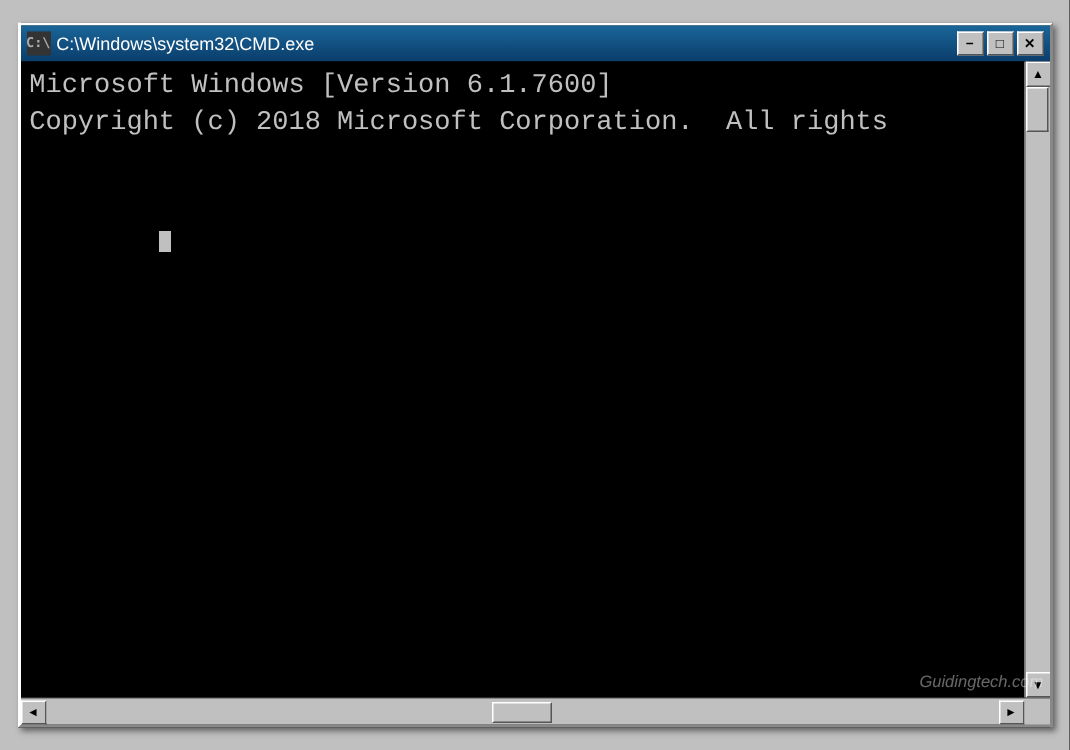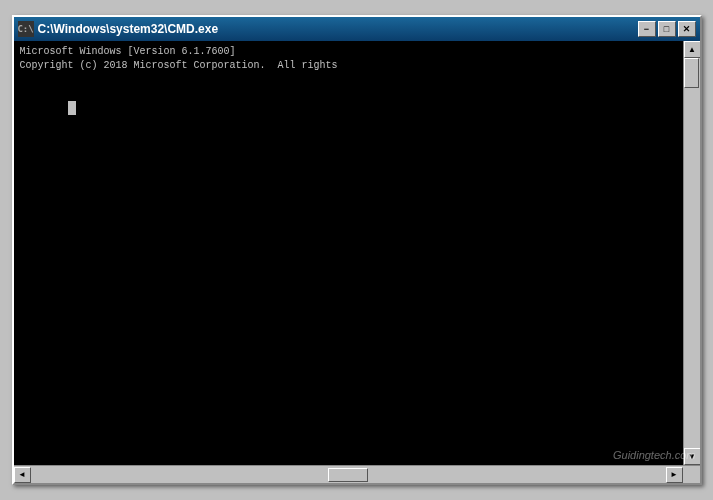--- a/index.html
+++ b/index.html
@@ -58,21 +58,21 @@
       color: #ccc;
       font-weight: bold;
       font-family: monospace;
       flex-shrink: 0;
     }
 
     .title-text {
       color: #fff;
       font-size: 12px;
       font-family: Arial, sans-serif;
-      font-weight: bold;
+      font-weight: normal;
       text-align: center;
     }
 
     .title-bar-controls {
       display: flex;
       gap: 2px;
     }
 
     .ctrl-btn {
       width: 18px;
@@ -104,21 +104,21 @@
       position: relative;
       background: #000;
       overflow: hidden;
     }
 
     .console-area {
       flex: 1;
       background: #000;
       color: #c0c0c0;
       font-family: "Lucida Console", "Courier New", monospace;
-      font-size: 10px;
+      font-size: 18px;
       line-height: 1.4;
       padding: 4px 6px;
       overflow: hidden;
     }
 
     .console-line {
       white-space: pre;
       display: block;
     }
 

